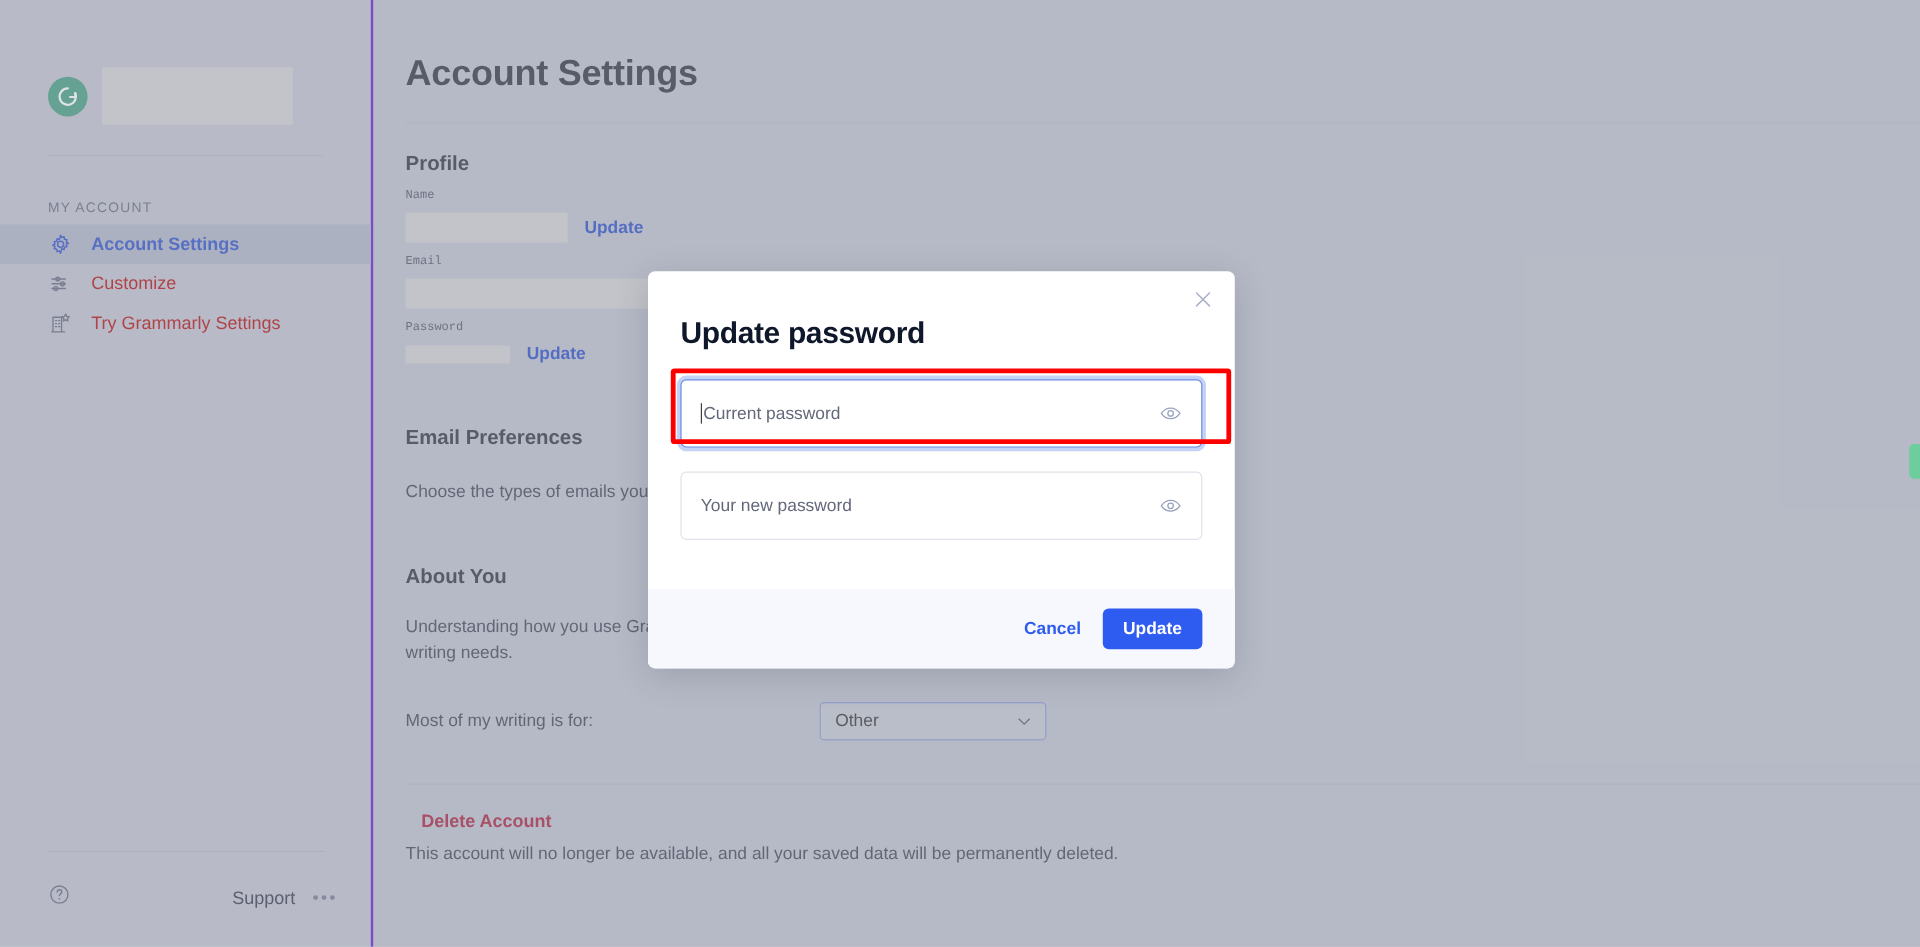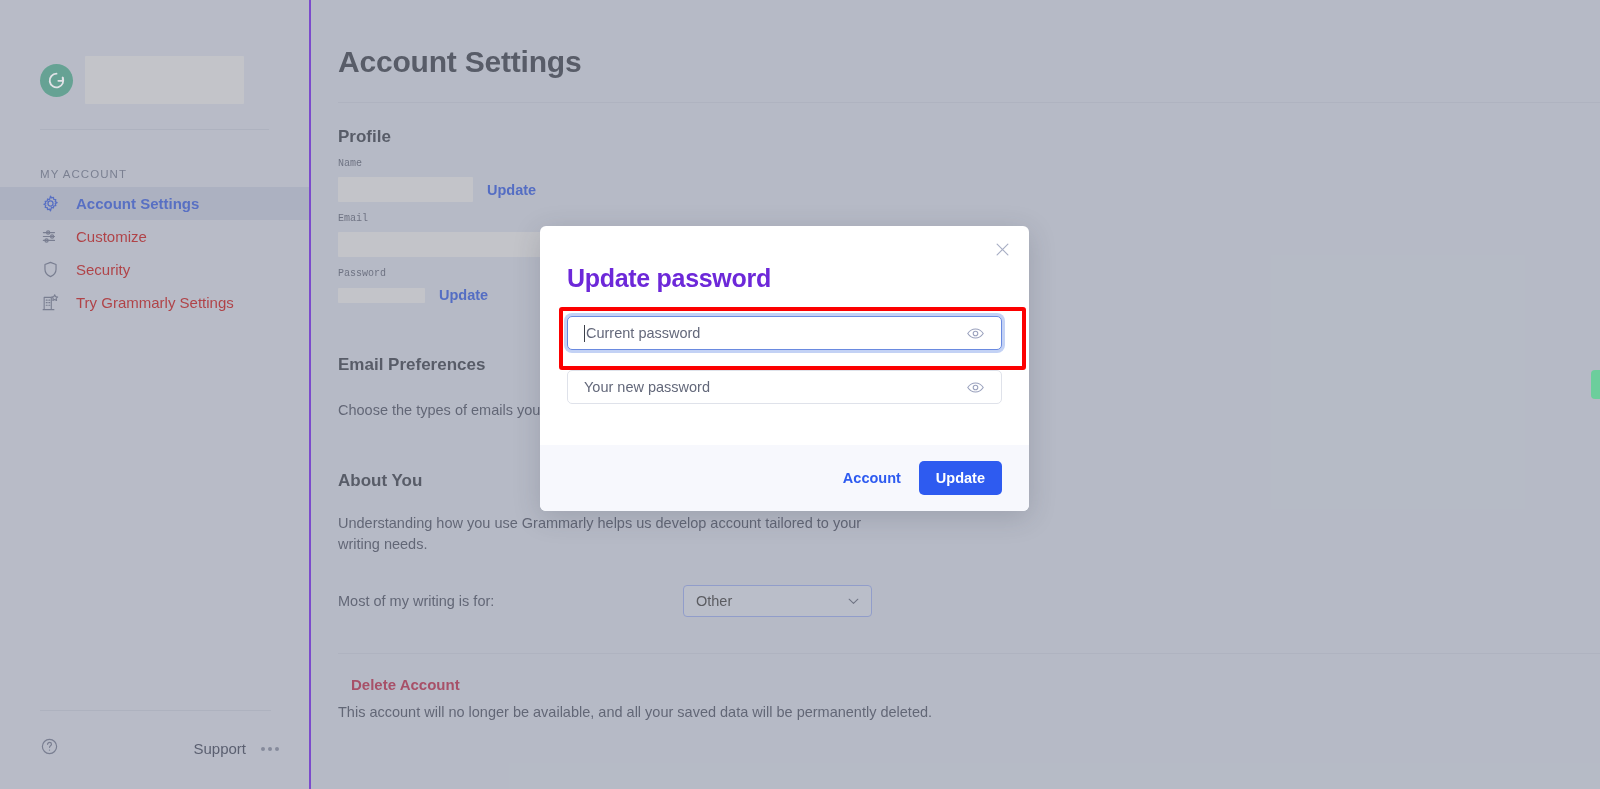--- a/index.html
+++ b/index.html
@@ -216,30 +216,30 @@
   .modal-close {
     position: absolute;
     right: 16px; top: 12px;
     width: 22px; height: 22px;
     display: flex; align-items: center; justify-content: center;
     cursor: pointer;
   }
   .modal-title {
     font-size: 25px;
     font-weight: 700;
-    color: #6d28d9;
+    color: #0f172a;
     letter-spacing: -0.3px;
     margin-bottom: 23px;
     margin-top: 12px;
   }
 
   .pw-field-wrap { position: relative; margin-bottom: 11px; }
   .pw-field {
     position: relative;
-    height: 34px;
+    height: 57px;
     border: 1px solid #dfe2ea;
     border-radius: 5px;
     background: #fff;
     display: flex;
     align-items: center;
     padding: 0 16px;
   }
   .pw-field.focused {
     border: 1px solid #6a8ae0;
     box-shadow: 0 0 0 3px #c3d2f5;
@@ -342,28 +342,20 @@
           <path d="M3 7h14M3 12h14M3 17h14" stroke-linecap="round"></path>
           <circle cx="9" cy="7" r="2"></circle>
             <circle cx="14" cy="12" r="2"></circle>
             <circle cx="7" cy="17" r="2"></circle>
         </svg>
       </span>
       <span>Customize</span>
     </div>
 
 
-    <div class="nav-item">
-      <span class="nav-ico">
-        <svg width="19" height="19" viewBox="0 0 24 24" fill="none" stroke-width="1.5">
-          <path d="M12 3l7 2.6v6.1c0 4.4-3 7.6-7 9.3-4-1.7-7-4.9-7-9.3V5.6z" stroke-linejoin="round"></path>
-        </svg>
-      </span>
-      <span>Security</span>
-    </div>
 
     <div class="nav-item">
       <span class="nav-ico">
         <svg width="19" height="19" viewBox="0 0 24 24" fill="none" stroke-width="1.4">
           <path d="M4 21V5.5h9V21" stroke-linejoin="round"></path>
           <path d="M2.7 21h13.6" stroke-linecap="round"></path>
           <path d="M6.6 9h1.2M6.6 12.2h1.2M6.6 15.4h1.2M9.9 9h1.2M9.9 12.2h1.2M9.9 15.4h1.2" stroke-linecap="round"></path>
           <path d="M17.3 2.2l1.2 2.4 2.6.4-1.9 1.9.45 2.6-2.35-1.25L14.95 9.5l.45-2.6-1.9-1.9 2.6-.4z" stroke-linejoin="round"></path>
         </svg>
       </span>
@@ -465,19 +457,19 @@
           <span class="pw-placeholder">Your new password</span>
           <svg class="eye" viewBox="0 0 24 24" fill="none">
             <path d="M2.2 12S6 6.4 12 6.4 21.8 12 21.8 12 18 17.6 12 17.6 2.2 12 2.2 12z" stroke="#9aa1bd" stroke-width="1.35" stroke-linejoin="round"></path>
             <circle cx="12" cy="12" r="2.9" stroke="#9aa1bd" stroke-width="1.35"></circle>
           </svg>
         </div>
       </div>
     </div>
 
     <div class="modal-footer">
-      <button class="btn-cancel">Account</button>
+      <button class="btn-cancel">Cancel</button>
       <button class="btn-update">Update</button>
     </div>
   </div>
 
   <div class="edge-tab"></div>
 </div>
 
 </body></html>

